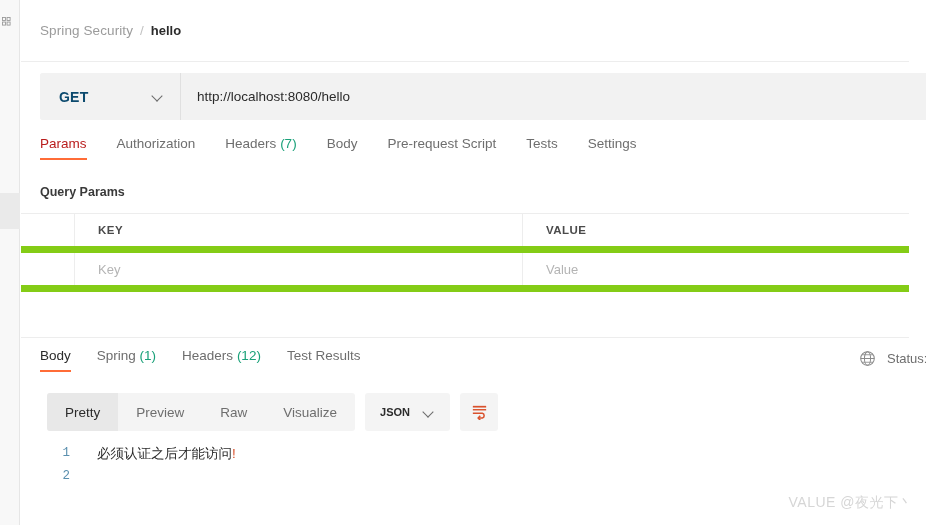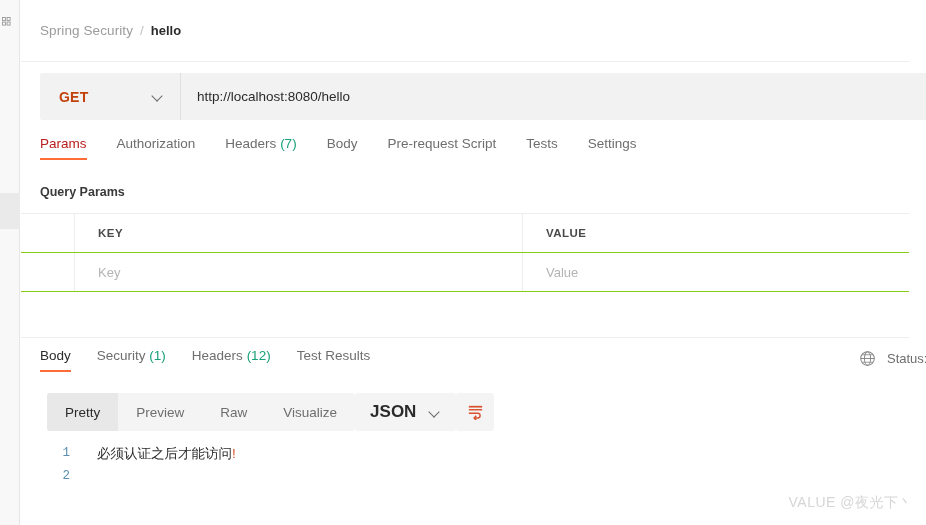--- a/index.html
+++ b/index.html
@@ -99,21 +99,21 @@
     justify-content: space-between;
     padding: 0 16px 0 19px;
     box-sizing: border-box;
     background: #f2f2f2;
     border-right: 1px solid #e0e0e0;
     cursor: pointer;
   }
   .method-label {
     font-size: 14px;
     font-weight: bold;
-    color: #c2410c;
+    color: #0c4a6e;
     letter-spacing: .2px;
   }
   .chev {
     width: 11px; height: 11px;
     display: inline-block;
     position: relative;
   }
   .chev::before {
     content: "";
     position: absolute;
@@ -173,21 +173,21 @@
 
   
   .ptable {
     position: absolute;
     left: 0; top: 213px;
     right: 0;
     border-top: 1px solid #ededed;
   }
   .prow {
     display: flex;
-    border-bottom: 1px solid #84cc16;
+    border-bottom: 7px solid #84cc16;
     height: 39px;
     box-sizing: border-box;
   }
   .pcell-check {
     width: 54px;
     border-right: 1px solid #ededed;
     box-sizing: border-box;
   }
   .pcell-key {
     width: 448px;
@@ -265,20 +265,21 @@
     color: #6e6e6e;
     white-space: nowrap;
   }
 
   
   .viewer-bar {
     position: absolute;
     left: 26px; top: 393px;
     display: flex;
     align-items: center;
+    gap: 10px;
   }
   .seg {
     display: flex;
     background: #f4f4f4;
     border-radius: 3px;
     overflow: hidden;
     height: 38px;
   }
   .seg-item {
     display: flex;
@@ -297,21 +298,21 @@
     display: flex;
     align-items: center;
     gap: 14px;
     background: #f4f4f4;
     border-radius: 3px;
     height: 38px;
     padding: 0 15px;
     cursor: pointer;
   }
   .fmt-label {
-    font-size: 17px;
+    font-size: 11px;
     font-weight: bold;
     color: #2b2b2b;
   }
   .wrap-btn {
     width: 38px; height: 38px;
     background: #f4f4f4;
     border-radius: 3px;
     display: flex;
     align-items: center;
     justify-content: center;
@@ -442,21 +443,21 @@
       </div>
     </div>
 
     <div class="resp-divider"></div>
 
     <div class="resp-tabs">
       <div class="stab active">
         <span>Body</span>
       </div>
       <div class="stab">
-        <span>Security</span>
+        <span>Spring</span>
         <span class="cnt">(1)</span>
       </div>
       <div class="stab">
         <span>Headers</span>
         <span class="cnt">(12)</span>
       </div>
       <div class="stab">
         <span>Test Results</span>
       </div>
     </div>

